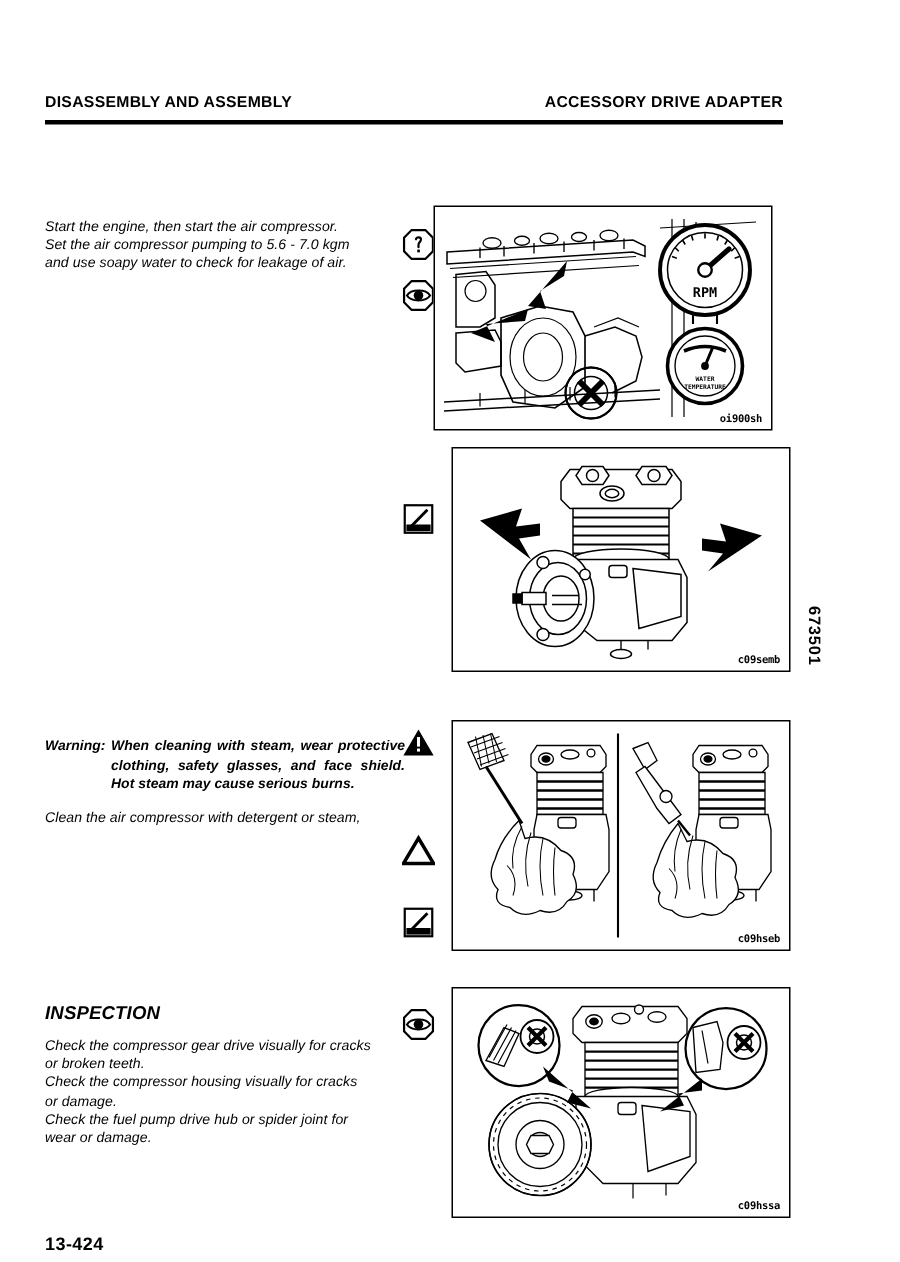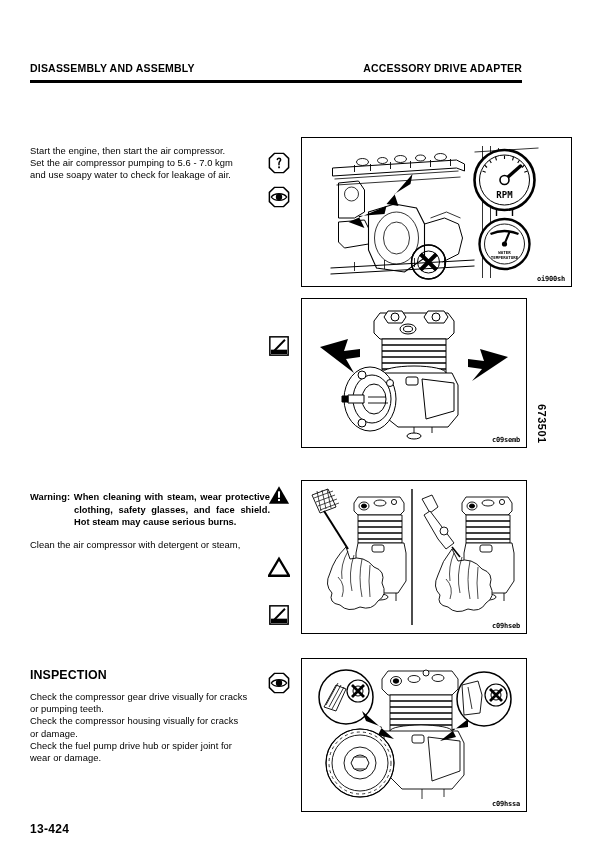--- a/index.html
+++ b/index.html
@@ -60,20 +60,21 @@
     letter-spacing: 0.5px;
     transform: rotate(90deg);
     transform-origin: left top;
     white-space: nowrap;
   }
 
   .text-col {
     position: absolute;
     left: 30px;
     width: 232px;
+    font-style: italic;
   }
 
   p.body {
     margin: 0;
     font-size: 9.4px;
     line-height: 12.2px;
     letter-spacing: 0.05px;
   }
   p.body + p.body { margin-top: 0; }
 
@@ -177,21 +178,21 @@
       <rect x="11.1" y="15.7" width="1.9" height="2.0" fill="#000"></rect>
     </svg>
 
     <svg class="icon" viewBox="0 0 24 24">
       <polygon points="7,1.5 17,1.5 22.5,7 22.5,17 17,22.5 7,22.5 1.5,17 1.5,7" fill="none" stroke="#000" stroke-width="1.6"></polygon>
       <path d="M3.6 12 C6.5 7.2 17.5 7.2 20.4 12 C17.5 16.8 6.5 16.8 3.6 12 Z" fill="#fff" stroke="#000" stroke-width="1.5"></path>
       <circle cx="12" cy="12" r="3.5" fill="#000"></circle>
     </svg>
   </div>
 
-  <div class="figure" style="left:301px; top:105px; width:224px; height:148px;padding-left:45px;">
+  <div class="figure" style="left:289px; top:105px; width:224px; height:148px;">
     <svg class="fig-svg" viewBox="0 0 224 148">
       <g stroke="#000" fill="none" stroke-width="0.8">
 
         <rect x="6" y="8" width="150" height="132" fill="#fff" stroke="none"></rect>
 
         <path d="M8 30 L132 22 L140 26 L140 33 L132 30 L8 38 Z" stroke-width="1"></path>
         <path d="M10 41 L134 33"></path>
         <path d="M12 47 L136 39"></path>
 
         <g stroke-width="0.9">
@@ -421,21 +422,21 @@
           <path d="M144 98 Q152 106 148 118"></path>
         </g>
       </g>
     </svg>
     <div class="fig-caption">c09hseb</div>
   </div>
 
   <div class="text-col" style="top:636px;">
     <h2 class="section">INSPECTION</h2>
     <p class="body">Check the compressor gear drive visually for cracks</p>
-    <p class="body">or pumping teeth.</p>
+    <p class="body">or broken teeth.</p>
     <p class="body">Check the compressor housing visually for cracks</p>
     <p class="body">or damage.</p>
     <p class="body">Check the fuel pump drive hub or spider joint for</p>
     <p class="body">wear or damage.</p>
   </div>
 
   <div class="icon-col" style="top:640px;">
     <svg class="icon" viewBox="0 0 24 24">
       <polygon points="7,1.5 17,1.5 22.5,7 22.5,17 17,22.5 7,22.5 1.5,17 1.5,7" fill="none" stroke="#000" stroke-width="1.6"></polygon>
       <path d="M3.6 12 C6.5 7.2 17.5 7.2 20.4 12 C17.5 16.8 6.5 16.8 3.6 12 Z" fill="#fff" stroke="#000" stroke-width="1.5"></path>

